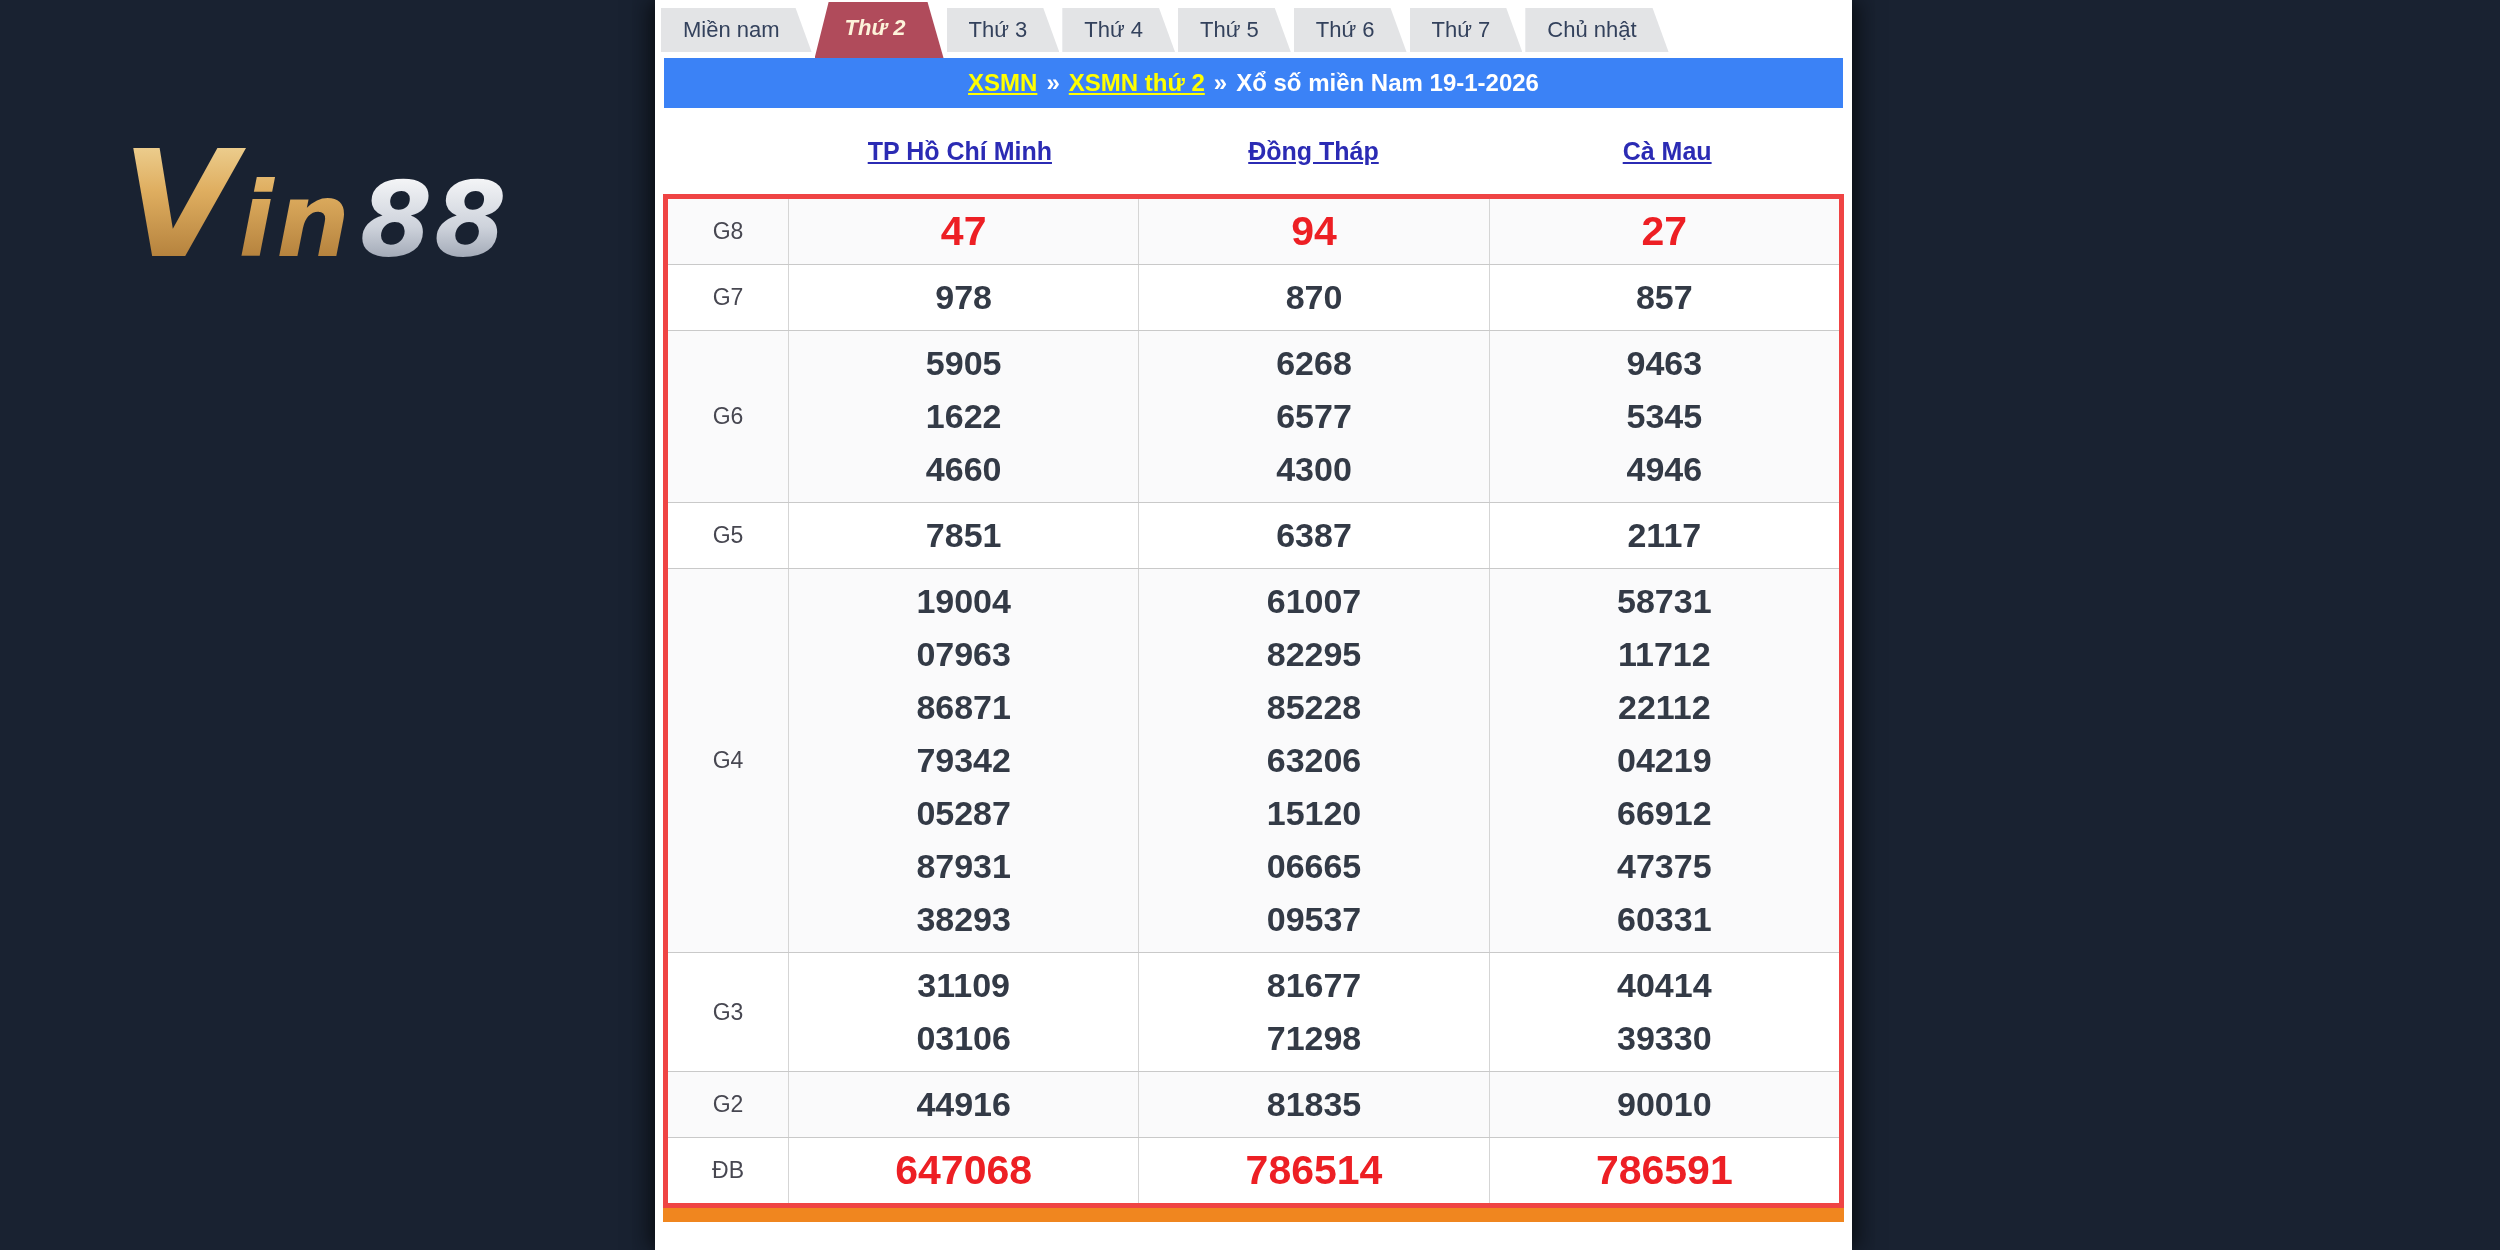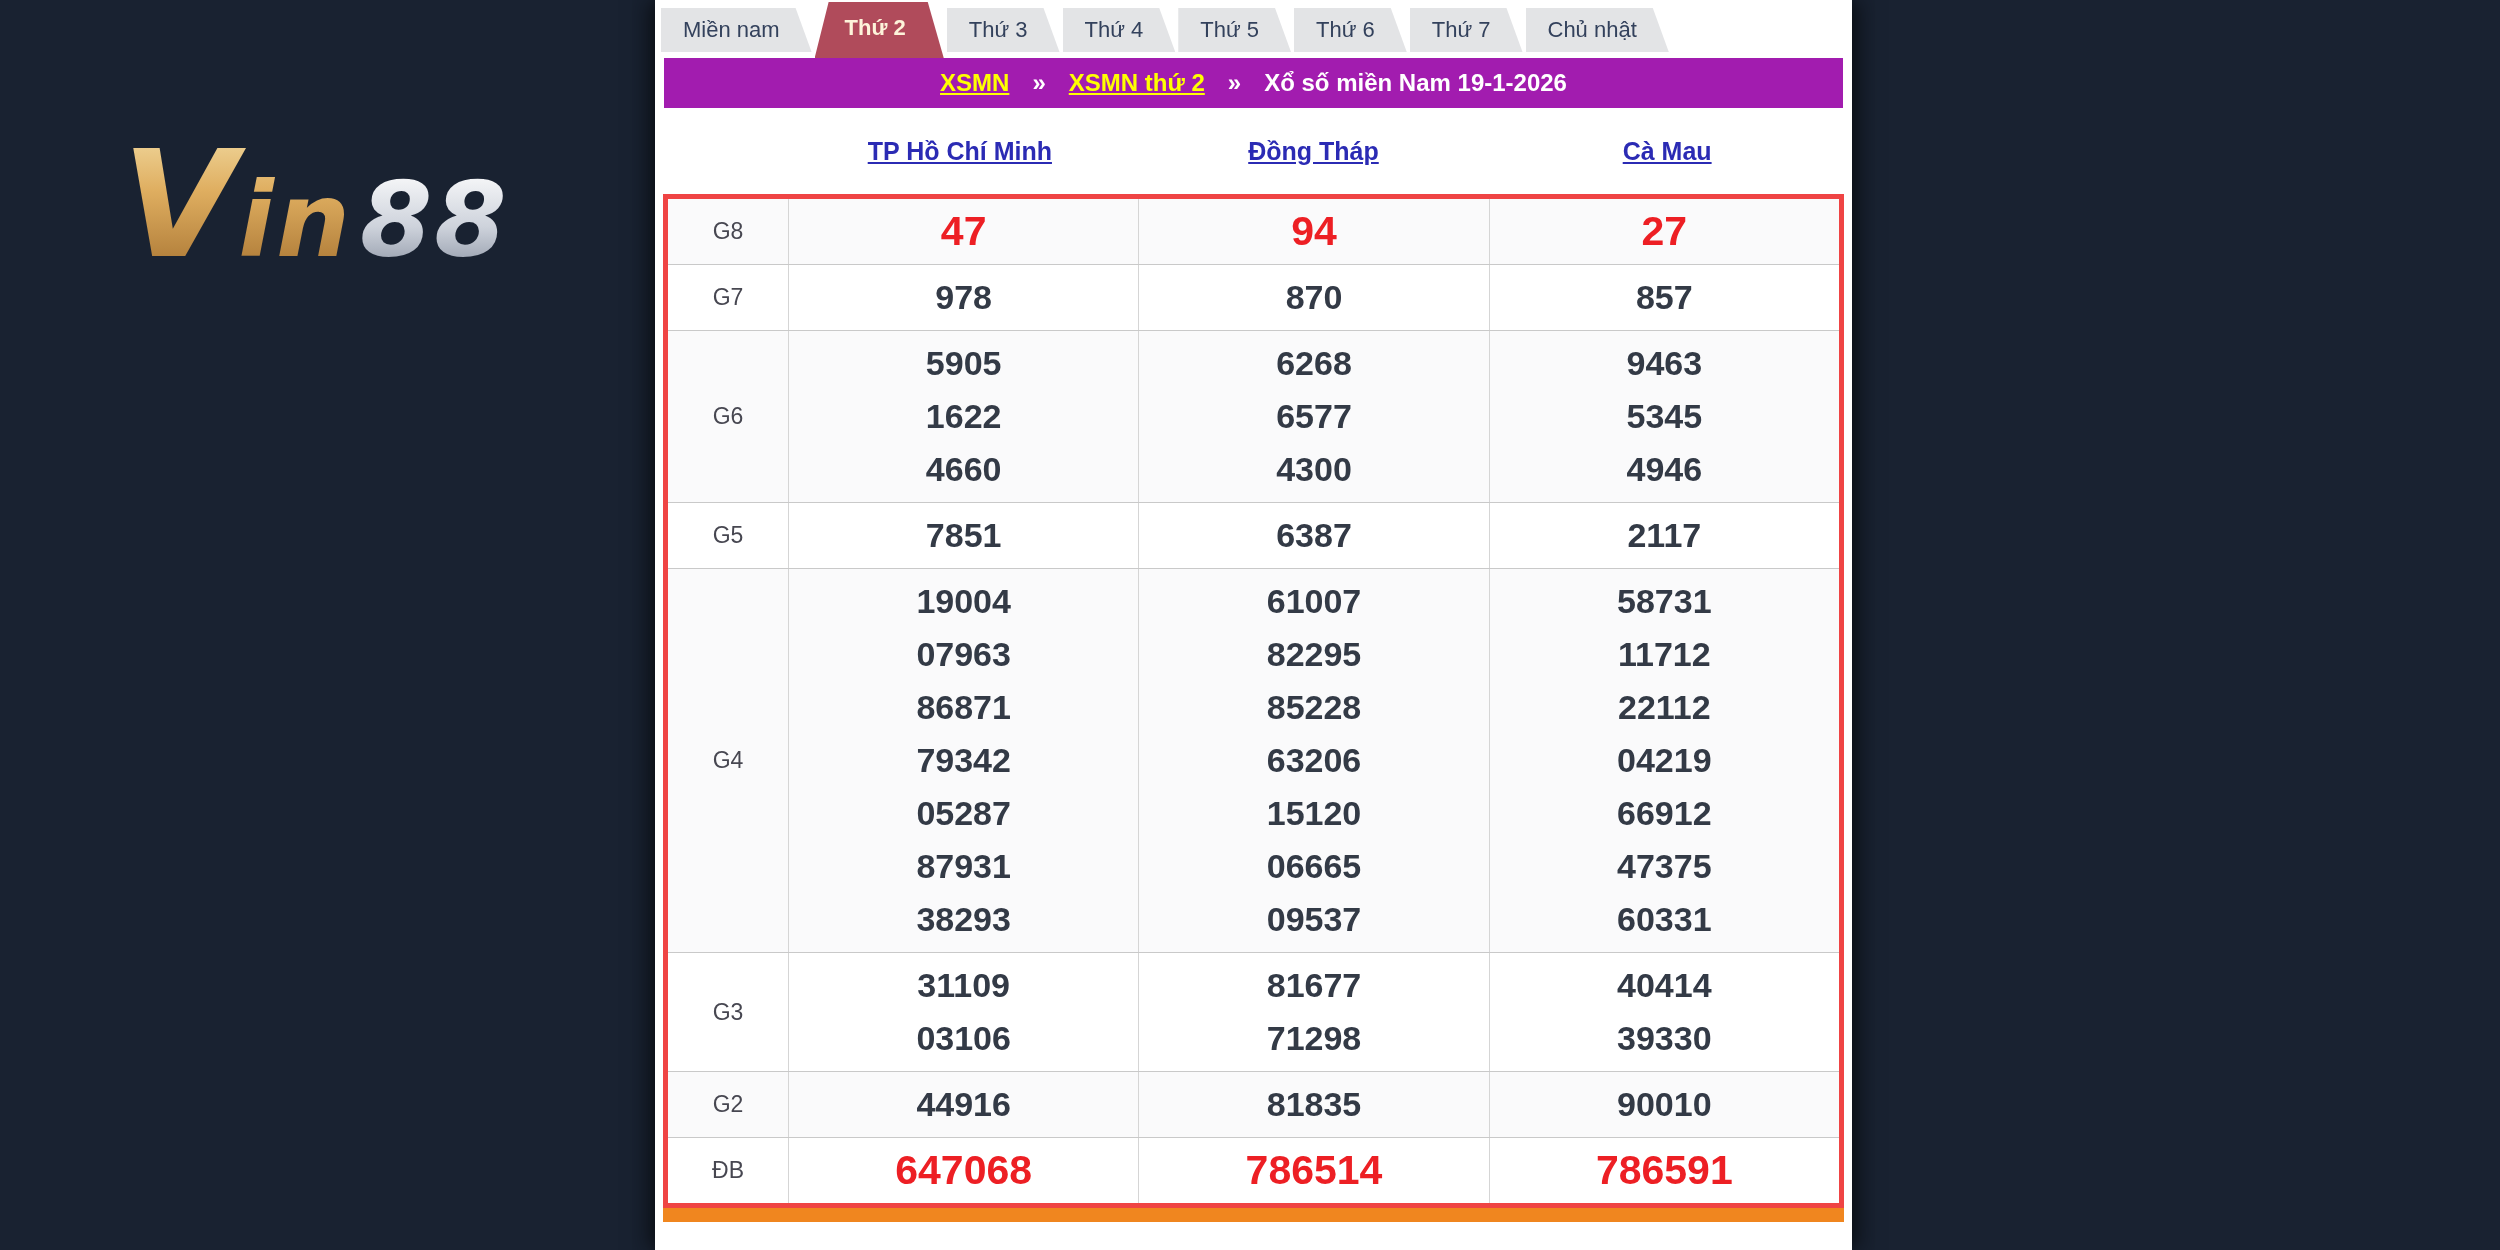--- a/index.html
+++ b/index.html
@@ -47,27 +47,27 @@
     padding:0 32px 0 22px; margin-right:3px;
     background:#e3e4e6; color:#33415c; font-size:22px;
     clip-path:polygon(0 0, calc(100% - 16px) 0, 100% 100%, 0 100%);
     cursor:pointer; white-space:nowrap;
   }
   .tab.active {
     background:#b04b5b; color:#fdf3da; font-weight:bold;
     height:56px; line-height:52px;
     margin-bottom:-6px; padding:0 38px 0 30px;
     clip-path:polygon(14px 0, calc(100% - 16px) 0, 100% 100%, 0 100%);
-    position:relative; z-index:2;
+    position:relative; z-index:2;font-style:italic;
   }
 
   
   .breadcrumb {
-    margin:6px 9px 16px; height:50px; background:#a21caf;
-    display:flex; justify-content:center; align-items:center; gap:23px;
+    margin:6px 9px 16px; height:50px; background:#3b82f6;
+    display:flex; justify-content:center; align-items:center; gap:9px;
     font-size:24px; font-weight:bold; color:#ffffff;
   }
   .bc-link { color:#ffff00; text-decoration:underline; cursor:pointer; }
   .bc-sep, .bc-current { color:#ffffff; }
 
   
   .header-row {
     display:grid; grid-template-columns:120px 1fr 1fr 1fr;
     height:54px; align-items:center; margin:16px 8px;
   }

